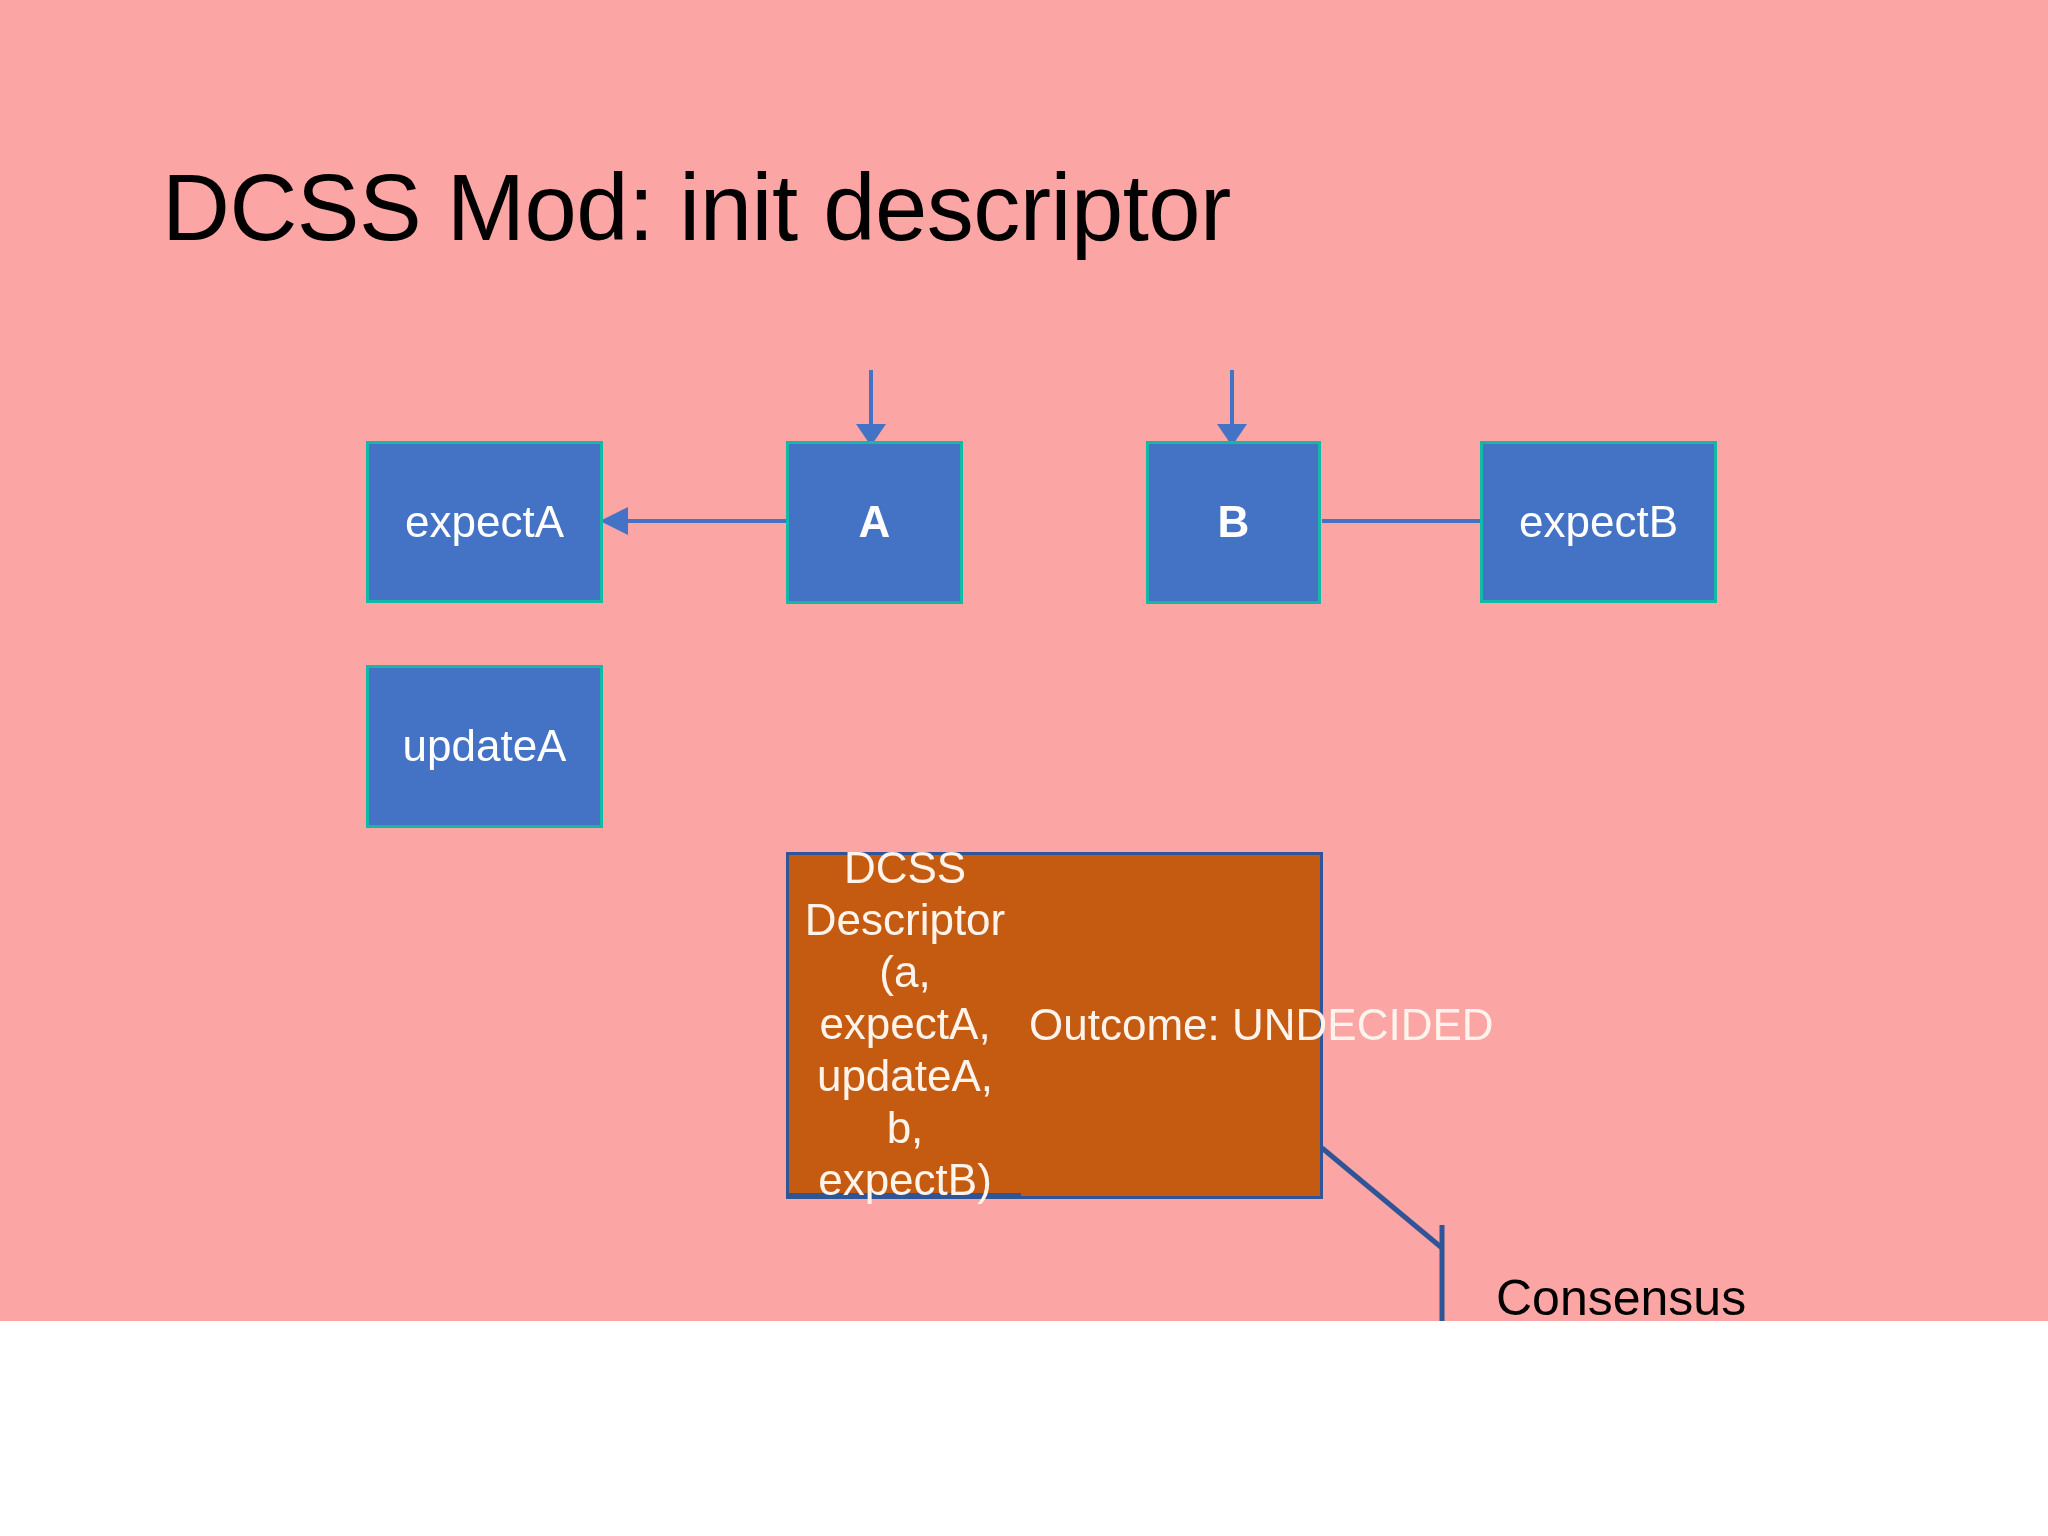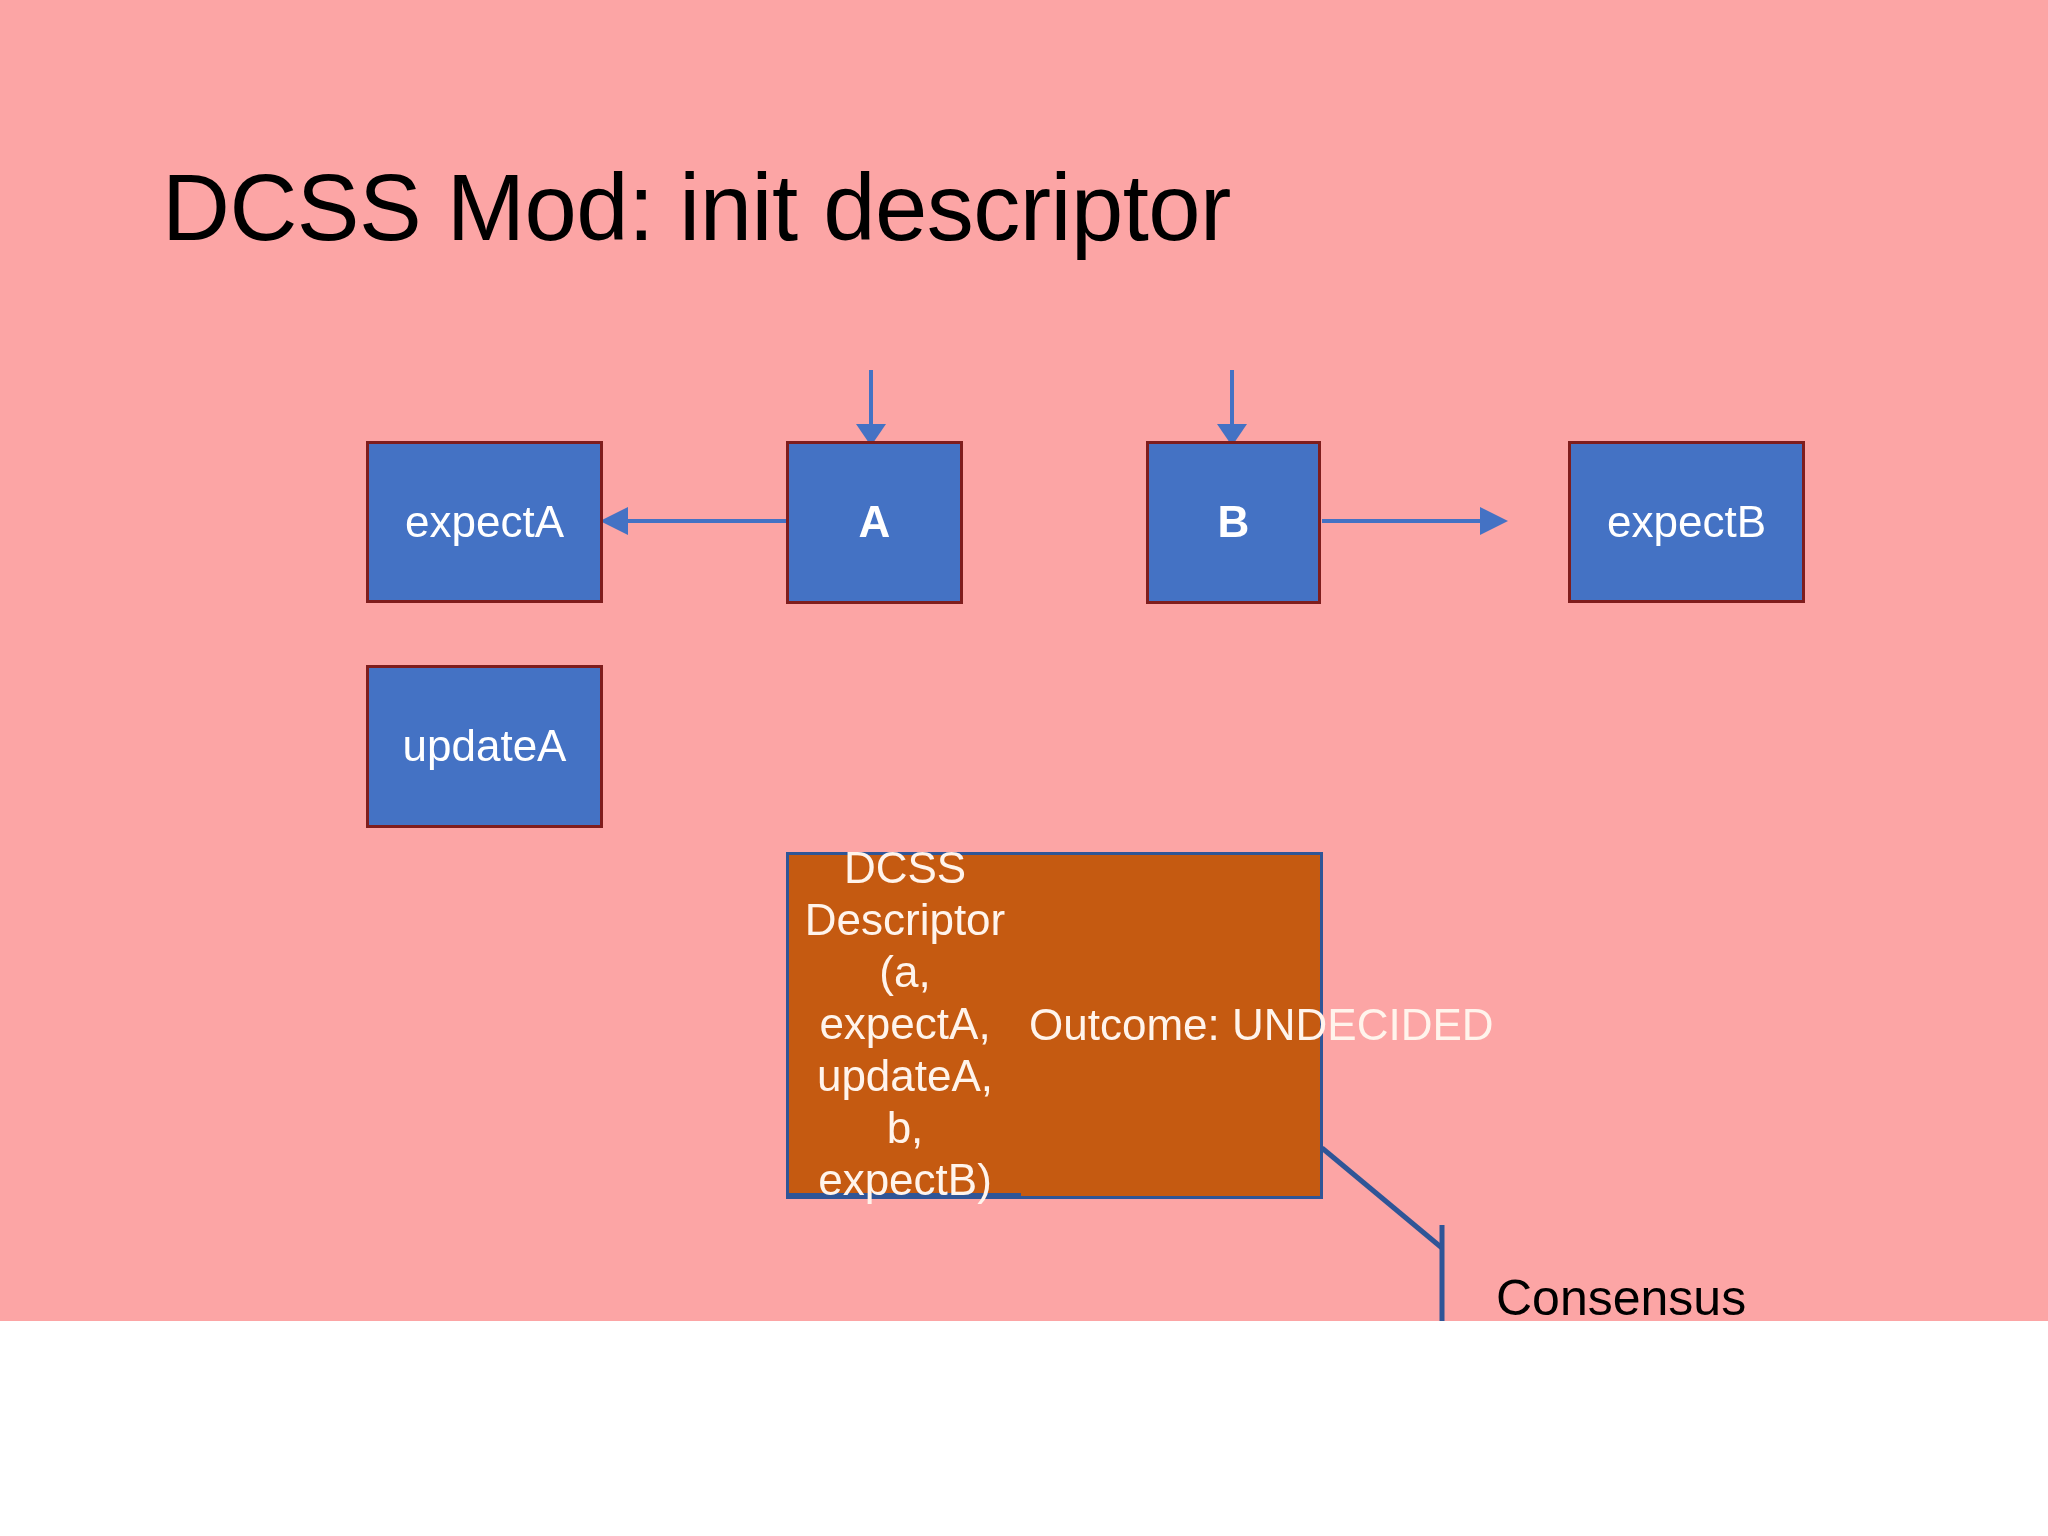--- a/index.html
+++ b/index.html
@@ -36,36 +36,36 @@
     position: absolute;
     box-sizing: border-box;
     display: flex;
     align-items: center;
     justify-content: center;
     text-align: center;
     color: #ffffff;
   }
   .box-blue {
     background: #4472C4;
-    border: 3px solid #7f1d1d;
+    border: 3px solid #14b8a6;
   }
   .box-label {
     font-size: 44px;
     line-height: 1.1;
     color: #ffffff;
     font-weight: 400;
   }
   .box-label-bold {
     font-weight: bold;
   }
   
   #box-expectA { left: 366px;  top: 441px; width: 237px; height: 162px; }
   #box-A       { left: 786px;  top: 441px; width: 177px; height: 163px; }
   #box-B       { left: 1146px; top: 441px; width: 175px; height: 163px; }
-  #box-expectB { left: 1568px; top: 441px; width: 237px; height: 162px; }
+  #box-expectB { left: 1480px; top: 441px; width: 237px; height: 162px; }
   #box-updateA { left: 366px;  top: 665px; width: 237px; height: 163px; }
 
   
   #descriptor {
     position: absolute;
     left: 786px;
     top: 852px;
     width: 537px;
     height: 347px;
     box-sizing: border-box;

